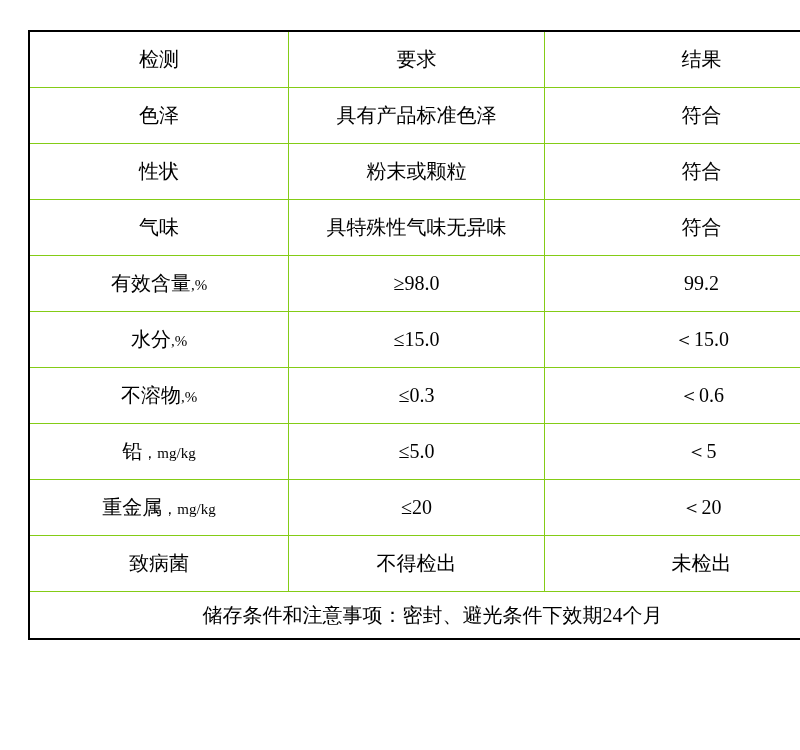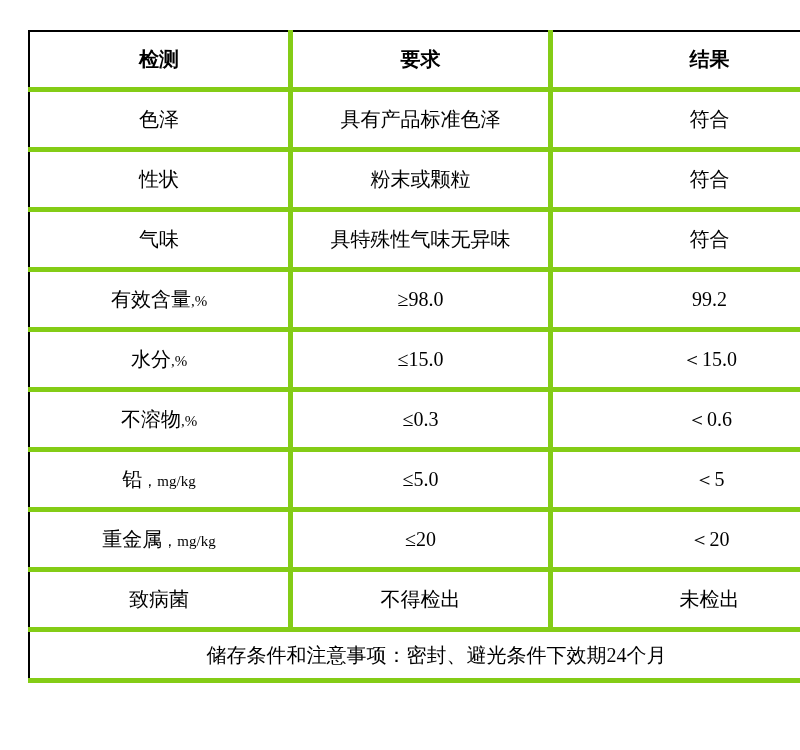--- a/index.html
+++ b/index.html
@@ -21,34 +21,34 @@
     box-sizing: border-box;
     padding: 30px 28px 0 28px;
   }
   table.spec {
     width: 744px;
     border-collapse: collapse;
     table-layout: fixed;
     border: 2px solid #000;
   }
   table.spec td {
-    border: 5px solid #84cc16;
+    border: 1px solid #84cc16;
     text-align: center;
     vertical-align: middle;
     height: 55px;
     font-size: 20px;
     line-height: 1.25;
     padding: 0 4px;
   }
   table.spec td.col-a { width: 250px; }
   table.spec td.col-b { width: 247px; text-align: center; }
   table.spec td.col-c { width: 247px; padding-left: 33px; }
 
   
-  table.spec tr:first-child td { border-top: 2px solid #000; font-weight: bold; }
+  table.spec tr:first-child td { border-top: 2px solid #000; }
   table.spec tr td:first-child { border-left: 2px solid #000; }
   table.spec tr td:last-child { border-right: 2px solid #000; }
 
   .unit {
     font-size: 15px;
   }
   .footer-row td {
     height: 46px !important;
     text-align: right;
     padding-left: 10px !important;

